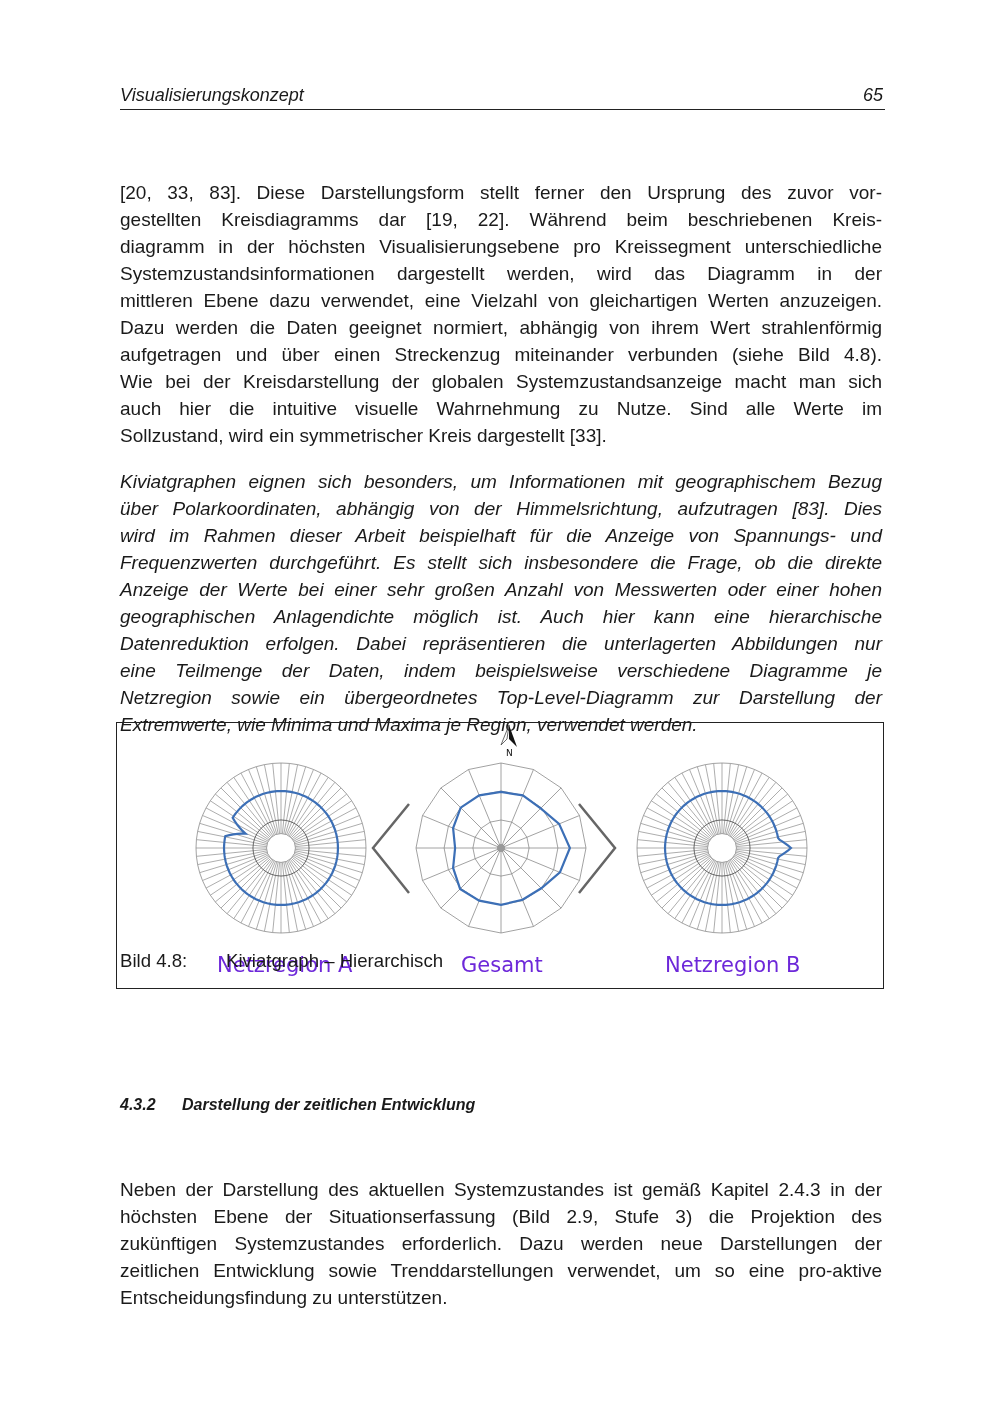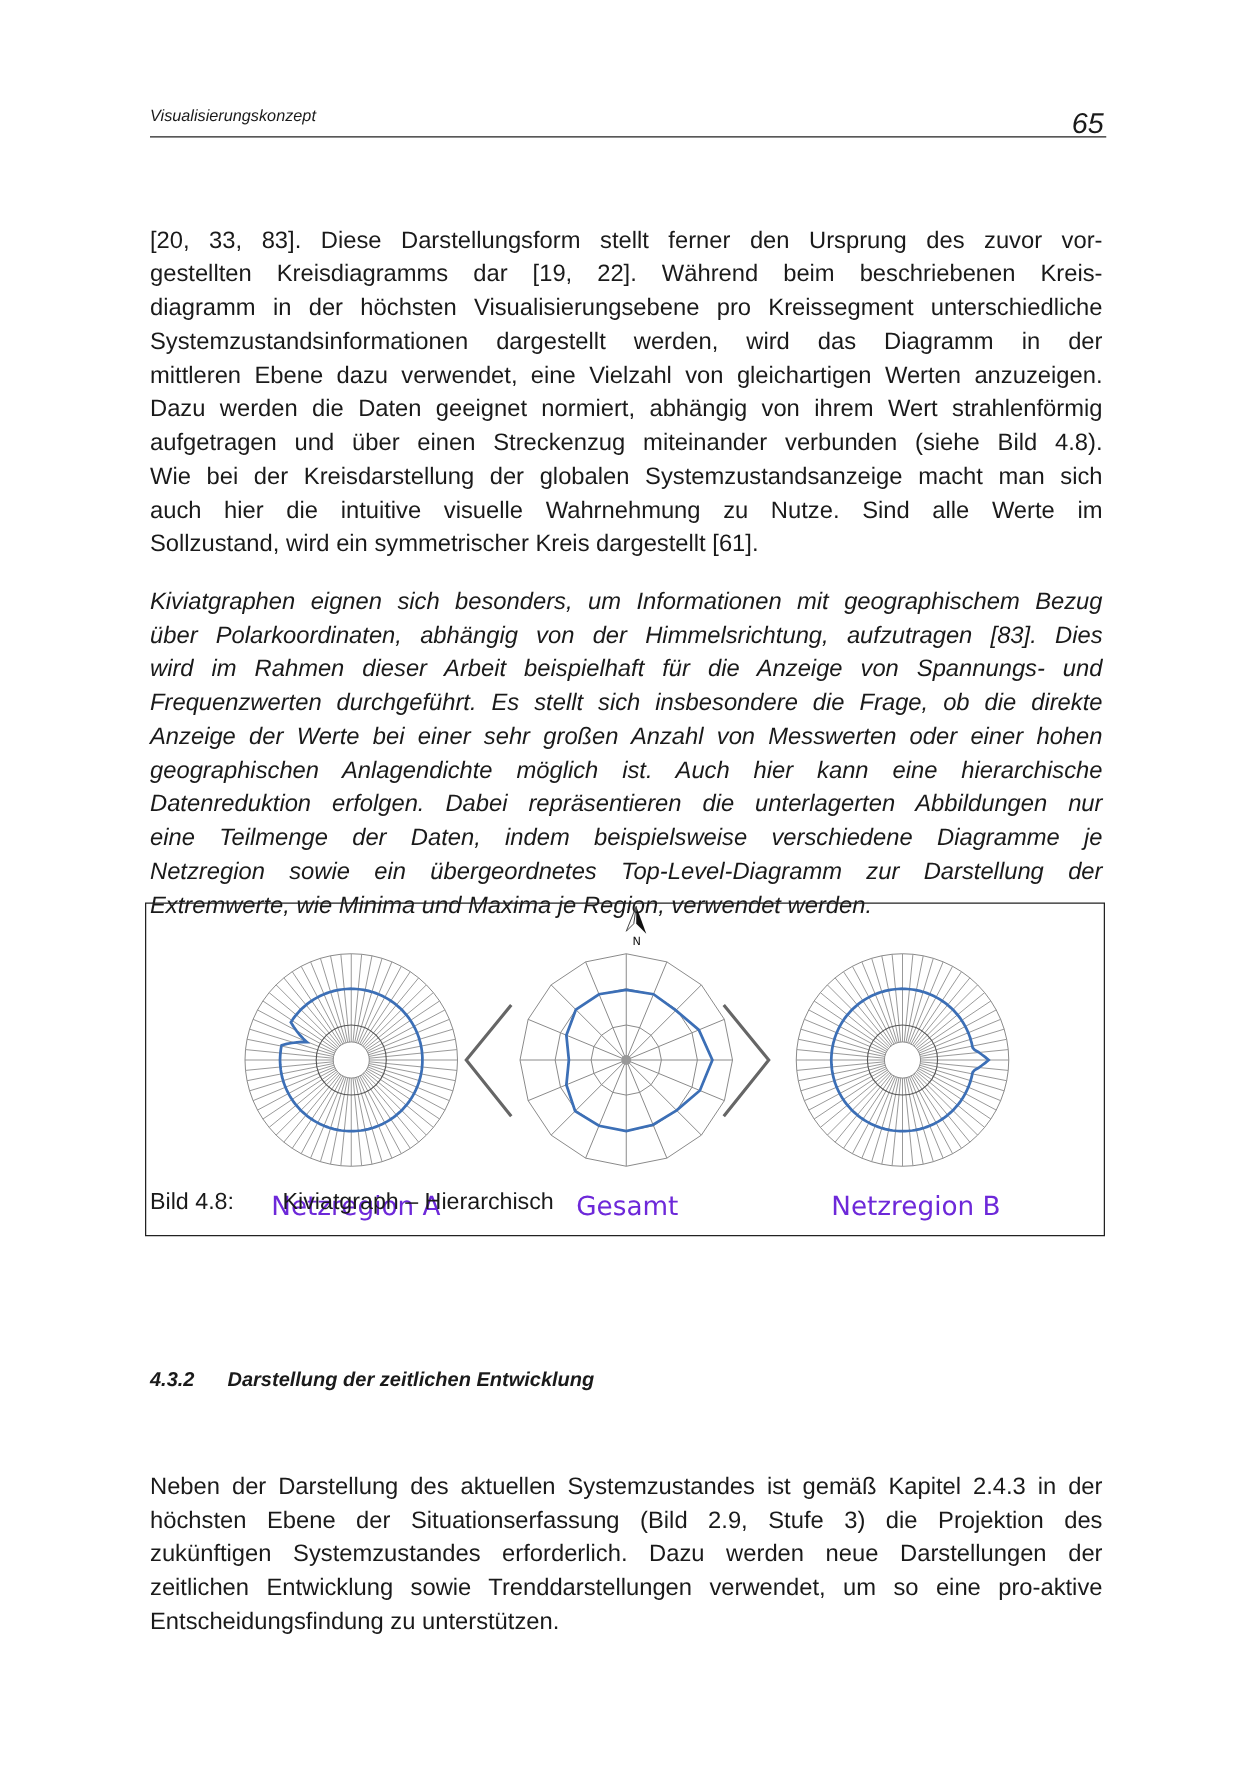--- a/index.html
+++ b/index.html
@@ -1,21 +1,21 @@
 <!DOCTYPE html>
 <html><head>
 <meta charset="utf-8">
 <style>
   html, body { margin:0; padding:0; background:#ffffff; }
   body { width:1000px; height:1413px; position:relative; overflow:hidden;
          font-family:"Liberation Sans", sans-serif; color:#1a1a1a; }
   .header { position:absolute; left:120px; top:85px; width:765px; height:24px;
             border-bottom:1px solid #222; }
-  .header .title { position:absolute; left:0; top:0; font-size:13px; font-style:italic; }
-  .header .pnum { position:absolute; right:2px; top:0; font-size:23px; font-style:italic; }
+  .header .title { position:absolute; left:0; top:0; font-size:18px; font-style:italic; }
+  .header .pnum { position:absolute; right:2px; top:0; font-size:18px; font-style:italic; }
   .para { position:absolute; left:120px; width:762px; font-size:19px; line-height:27px;
           text-align:justify;margin-top:36px; }
   .para .ln { display:block; text-align:justify; text-align-last:justify; height:27px; white-space:nowrap; }
   .para .ln.last { text-align-last:left; }
   #p1 { top:143px; }
   #p2 { top:432px;font-style:italic; }
   #p3 { top:1140px; }
   .figure { position:absolute; left:116px; top:722px; width:768px; height:267px;
             border:1px solid #222; box-sizing:border-box; }
   .figure svg { position:absolute; left:0; top:0; }
@@ -36,21 +36,21 @@
 <div class="para" id="p1">
   <span class="ln">[20, 33, 83]. Diese Darstellungsform stellt ferner den Ursprung des zuvor vor-</span>
   <span class="ln">gestellten Kreisdiagramms dar [19, 22]. Während beim beschriebenen Kreis-</span>
   <span class="ln">diagramm in der höchsten Visualisierungsebene pro Kreissegment unterschiedliche</span>
   <span class="ln">Systemzustandsinformationen dargestellt werden, wird das Diagramm in der</span>
   <span class="ln">mittleren Ebene dazu verwendet, eine Vielzahl von gleichartigen Werten anzuzeigen.</span>
   <span class="ln">Dazu werden die Daten geeignet normiert, abhängig von ihrem Wert strahlenförmig</span>
   <span class="ln">aufgetragen und über einen Streckenzug miteinander verbunden (siehe Bild 4.8).</span>
   <span class="ln">Wie bei der Kreisdarstellung der globalen Systemzustandsanzeige macht man sich</span>
   <span class="ln">auch hier die intuitive visuelle Wahrnehmung zu Nutze. Sind alle Werte im</span>
-  <span class="ln last">Sollzustand, wird ein symmetrischer Kreis dargestellt [61].</span>
+  <span class="ln last">Sollzustand, wird ein symmetrischer Kreis dargestellt [33].</span>
 </div>
 
 <div class="para" id="p2">
   <span class="ln">Kiviatgraphen eignen sich besonders, um Informationen mit geographischem Bezug</span>
   <span class="ln">über Polarkoordinaten, abhängig von der Himmelsrichtung, aufzutragen [83]. Dies</span>
   <span class="ln">wird im Rahmen dieser Arbeit beispielhaft für die Anzeige von Spannungs- und</span>
   <span class="ln">Frequenzwerten durchgeführt. Es stellt sich insbesondere die Frage, ob die direkte</span>
   <span class="ln">Anzeige der Werte bei einer sehr großen Anzahl von Messwerten oder einer hohen</span>
   <span class="ln">geographischen Anlagendichte möglich ist. Auch hier kann eine hierarchische</span>
   <span class="ln">Datenreduktion erfolgen. Dabei repräsentieren die unterlagerten Abbildungen nur</span>

